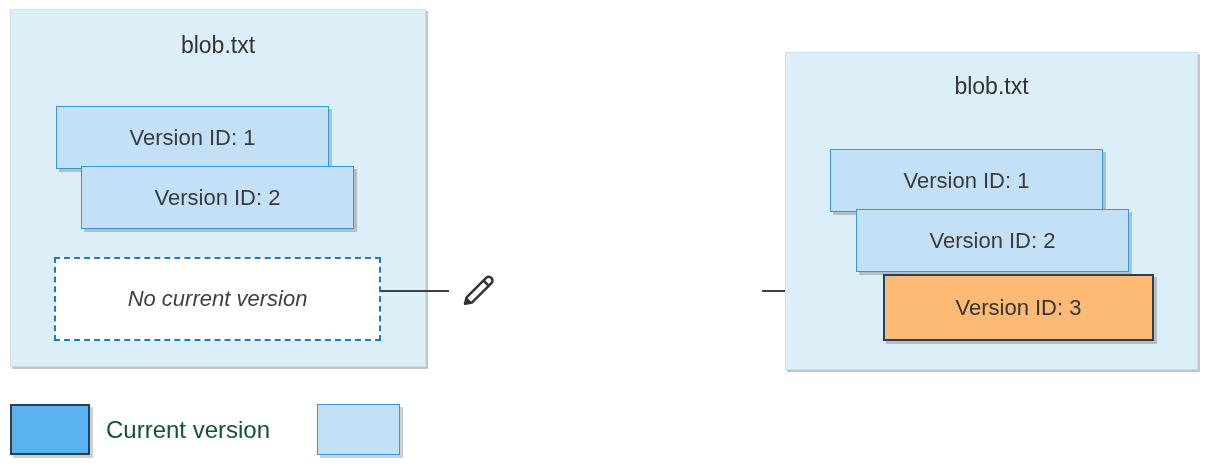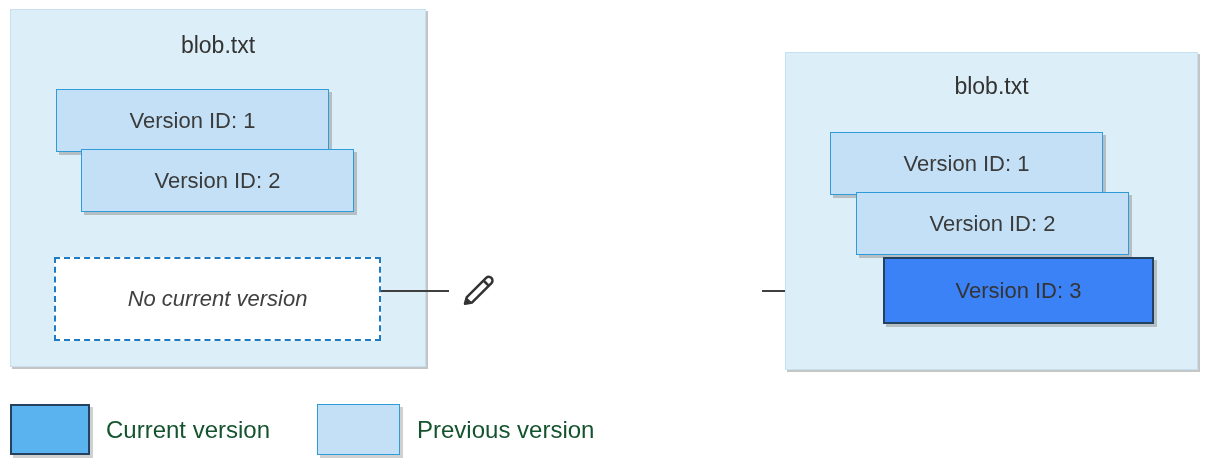--- a/index.html
+++ b/index.html
@@ -41,23 +41,24 @@
     position: absolute;
     box-sizing: border-box;
     display: flex;
     align-items: center;
     justify-content: center;
     font-size: 22px;
     color: #3b3b3b;
     background: #C3E0F6;
     border: 1px solid #2F9CD9;
     box-shadow: 3px 3px 0 rgba(130,130,130,0.45);
+    margin-top: 17px;
   }
   .version-card.current {
-    background: #3b82f6;
+    background: #fdba74;
     border: 2px solid #24425F;
     color: #343434;
   }
   .lv1 { left: 45px; top: 79px;  width: 273px; height: 63px; }
   .lv2 { left: 70px; top: 139px; width: 273px; height: 63px; }
   .rv1 { left: 44px; top: 79px;  width: 273px; height: 63px; }
   .rv2 { left: 70px; top: 139px; width: 273px; height: 63px; }
   .rv3 { left: 97px; top: 204px; width: 271px; height: 67px; }
 
   
@@ -169,15 +170,14 @@
       <span>Version ID: 2</span>
     </div>
     <div class="version-card current rv3">
       <span>Version ID: 3</span>
     </div>
   </div>
 
   <div class="legend-swatch swatch-current"></div>
   <div class="legend-label label-current">Current version</div>
   <div class="legend-swatch swatch-previous"></div>
-  <div class="legend-label label-previous">Previous version</div>
 
 </div>
 
 </body></html>

